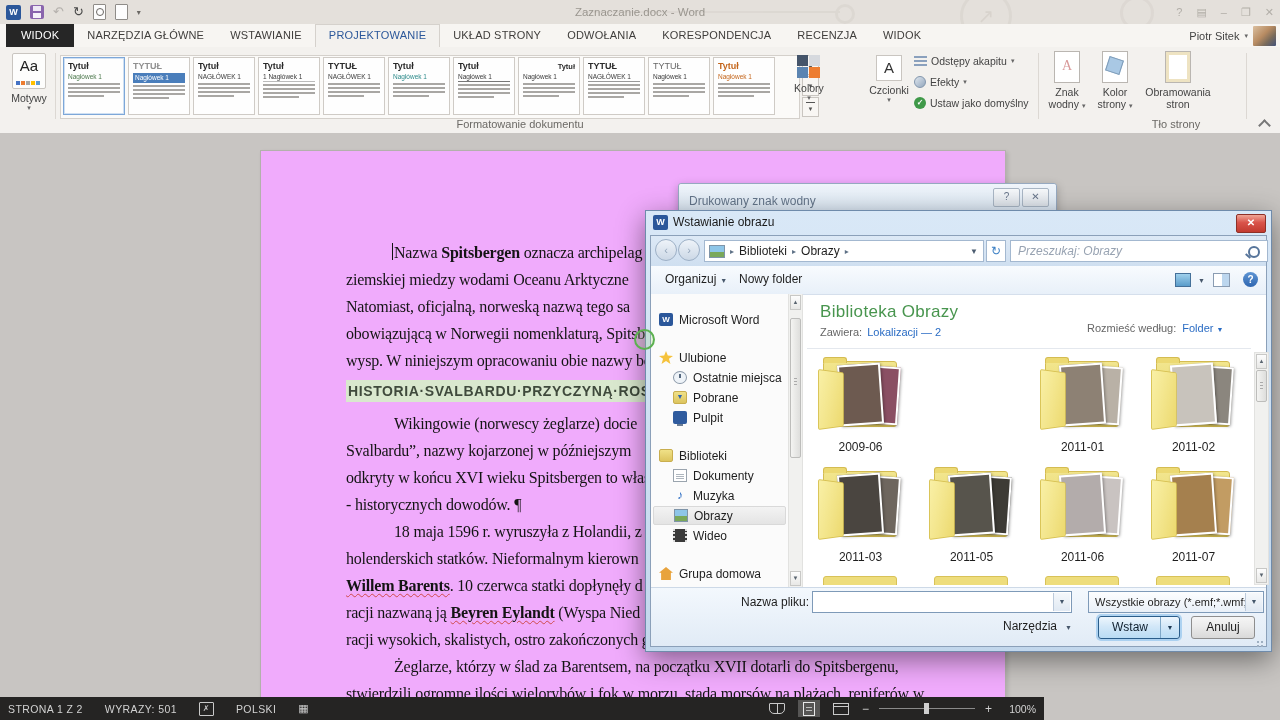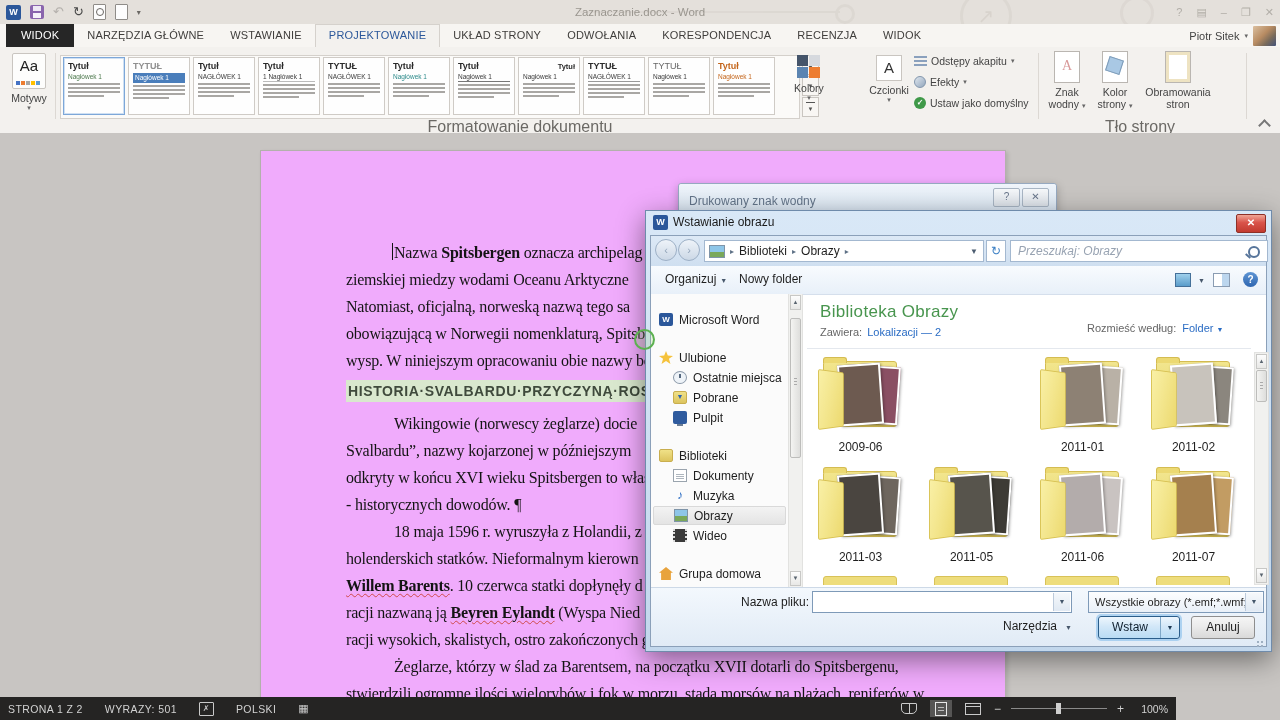--- a/index.html
+++ b/index.html
@@ -31,21 +31,21 @@
   .tab.file{background:#262626;color:#fff;padding:0 15px;}
   .tab.active{background:#f3f1ee;color:#2b579a;border:1px solid #d5d1cc;border-bottom:none;line-height:21px;}
   .account{position:absolute;right:4px;top:24px;height:23px;display:flex;align-items:center;gap:5px;z-index:2;}
   .account .uname{font-size:11px;color:#444;}
   .account .ucaret{font-size:7px;color:#666;}
   .avatar{width:23px;height:20px;border-radius:1px;background:linear-gradient(135deg,#dcc0a0 0%,#b78b62 45%,#7a6b5a 70%,#42527a 100%);}
 
   
   .ribbon{position:absolute;left:0;top:47px;width:1280px;height:86px;background:#f3f1ee;border-bottom:1px solid #c6c2bd;}
   .vsep{position:absolute;top:6px;height:66px;width:1px;background:#dcd8d3;}
-  .grp-label{position:absolute;top:71px;font-size:16px;color:#6b6965;text-align:center;}
+  .grp-label{position:absolute;top:71px;font-size:11px;color:#6b6965;text-align:center;}
   .themes{position:absolute;left:8px;top:4px;width:42px;text-align:center;}
   .themes .t-ic{width:32px;height:34px;margin:2px auto 0;background:#fdfdfc;border:1px solid #c9c5c0;border-radius:2px;position:relative;}
   .themes .t-ic .aa{font-size:15px;color:#222;line-height:24px;}
   .themes .t-ic .sw{position:absolute;left:3px;bottom:3px;display:flex;gap:1px;}
   .themes .t-ic .sw i{width:4px;height:4px;display:block;}
   .rb-label{font-size:10.5px;color:#444;margin-top:3px;}
   .rb-caret{font-size:7px;color:#666;}
 
   #gallery{position:absolute;left:60px;top:8px;width:740px;height:64px;background:#fbfaf8;border:1px solid #d4d0cb;box-sizing:border-box;display:flex;gap:3px;padding:1px 2px;}
   .gal-card{width:62px;height:58px;background:#fefefe;border:1px solid #cfcbc6;box-sizing:border-box;padding:3px 4px;overflow:hidden;flex:none;}
@@ -189,21 +189,21 @@
   .tools{position:absolute;left:352px;top:31px;font-size:12px;color:#1e1e1e;}
   .tools .c{font-size:7px;color:#48586c;margin-left:8px;}
   .btn-insert{position:absolute;left:447px;top:28px;width:82px;height:23px;border:1px solid #2a5d8a;border-radius:3px;background:linear-gradient(#eef6fd,#d2e7f8 45%,#b9dcf4);box-shadow:0 0 0 2px rgba(125,185,235,.55);box-sizing:border-box;font-size:12px;color:#0f1f2e;}
   .btn-insert .main{position:absolute;left:0;top:0;bottom:0;width:62px;text-align:center;line-height:21px;}
   .btn-insert .split{position:absolute;right:0;top:0;bottom:0;width:18px;border-left:1px solid #7fa8c8;text-align:center;font-size:7px;line-height:21px;color:#1e3a55;}
   .btn-cancel{position:absolute;left:540px;top:28px;width:64px;height:23px;border:1px solid #8e8e8e;border-radius:3px;background:linear-gradient(#f5f5f5,#ebebeb 45%,#d9d9d9);box-sizing:border-box;text-align:center;font-size:12px;color:#1e1e1e;line-height:21px;}
   .grip{position:absolute;right:3px;bottom:3px;width:8px;height:8px;}
   .grip::after{content:"";position:absolute;right:0;bottom:0;width:2px;height:2px;background:#9fb0c2;box-shadow:-4px 4px 0 #9fb0c2,0 4px 0 #9fb0c2,-4px 0 0 #9fb0c2,-8px 8px 0 0 rgba(0,0,0,0);}
 
   
-  .statusbar{position:absolute;left:0;top:697px;width:1176px;height:23px;background:#252423;color:#d2d2d2;font-size:10.5px;}
+  .statusbar{position:absolute;left:0;top:697px;width:1044px;height:23px;background:#252423;color:#d2d2d2;font-size:10.5px;}
   .sb-left{position:absolute;left:8px;top:0;height:23px;display:flex;align-items:center;gap:22px;letter-spacing:.4px;}
   .sb-proof{width:13px;height:12px;border:1px solid #c9c9c9;border-radius:1px;position:relative;}
   .sb-proof::before{content:"✗";position:absolute;left:0;right:0;top:0;text-align:center;font-size:8px;line-height:11px;color:#c9c9c9;}
   .sb-macro{font-size:11px;color:#c9c9c9;}
   .sb-right{position:absolute;right:8px;top:0;height:23px;display:flex;align-items:center;gap:10px;}
   .vw{width:22px;height:17px;display:flex;align-items:center;justify-content:center;}
   .vw.active{background:#565554;}
   .vw-read{width:14px;height:9px;border:1px solid #c9c9c9;border-radius:1px 1px 5px 5px;position:relative;}
   .vw-read::after{content:"";position:absolute;left:50%;top:0;bottom:0;width:1px;background:#c9c9c9;}
   .vw-print{width:10px;height:12px;border:1px solid #e8e8e8;background:repeating-linear-gradient(#0000 0 2px,#bbb 2px 3px) center/6px 8px no-repeat;}
@@ -424,21 +424,21 @@
         <span>strony</span> <span class="rb-caret">▾</span></div>
     </div>
     <div class="bigbtn" style="left:1140px;width:76px;">
       <div class="ic-pb"></div>
       <div class="lbl2"><span>Obramowania</span><br>
         <span>stron</span></div>
     </div>
 
     <div class="vsep" style="left:1246px;"></div>
     <div class="grp-label" style="left:330px;width:380px;">Formatowanie dokumentu</div>
-    <div class="grp-label" style="left:1100px;width:80px;">Tło strony</div>
+    <div class="grp-label" style="left:1136px;width:80px;">Tło strony</div>
     <span class="chev" style="position:absolute;left:1260px;top:74px;"></span>
   </div>
 
   <div class="docarea">
     <div class="page">
       <div class="caret-line"></div>
       <div class="doc-text" id="doc-text">
           <div class="doc-line indent"><span>Nazwa </span><span class="b">Spitsbergen</span><span> oznacza archipelag</span></div>
           <div class="doc-line"><span>ziemskiej miedzy wodami Oceanu Arktyczne</span></div>
           <div class="doc-line"><span>Natomiast, oficjalną, norweską nazwą tego sa</span></div>

